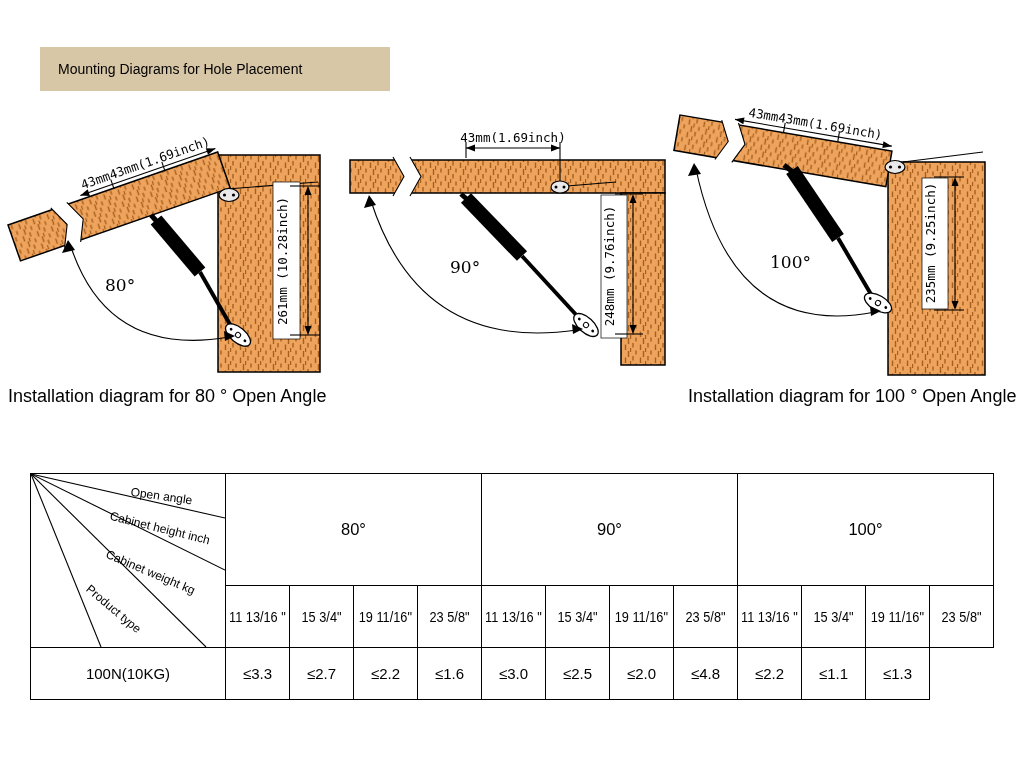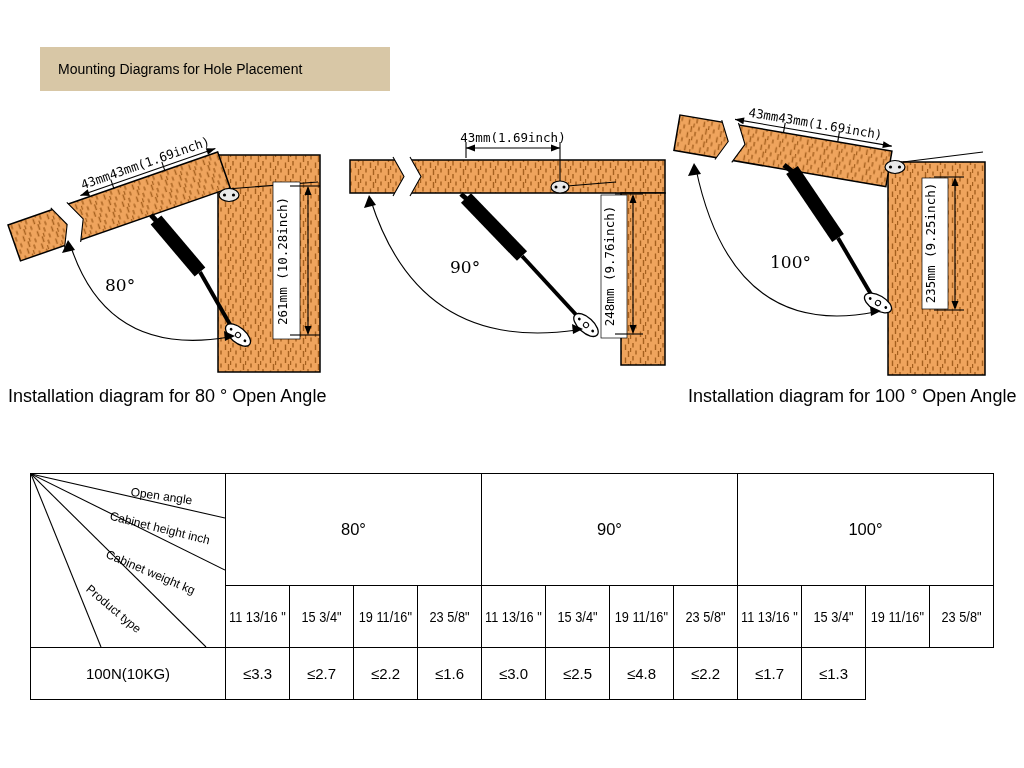--- a/index.html
+++ b/index.html
@@ -247,19 +247,20 @@
       </div>
 
     <div class="cell rowlabel">100N(10KG)</div>
 
     <div class="cell val">≤3.3</div>
     <div class="cell val">≤2.7</div>
     <div class="cell val">≤2.2</div>
     <div class="cell val">≤1.6</div>
     <div class="cell val">≤3.0</div>
     <div class="cell val">≤2.5</div>
+    <div class="cell val">≤2.0</div>
     <div class="cell val">≤4.8</div>
     <div class="cell val">≤2.2</div>
-    <div class="cell val">≤1.7</div>
+    <div class="cell val">≤1.1</div>
     <div class="cell val">≤1.3</div>
   </div>
 
 </div>
 
 </body></html>

